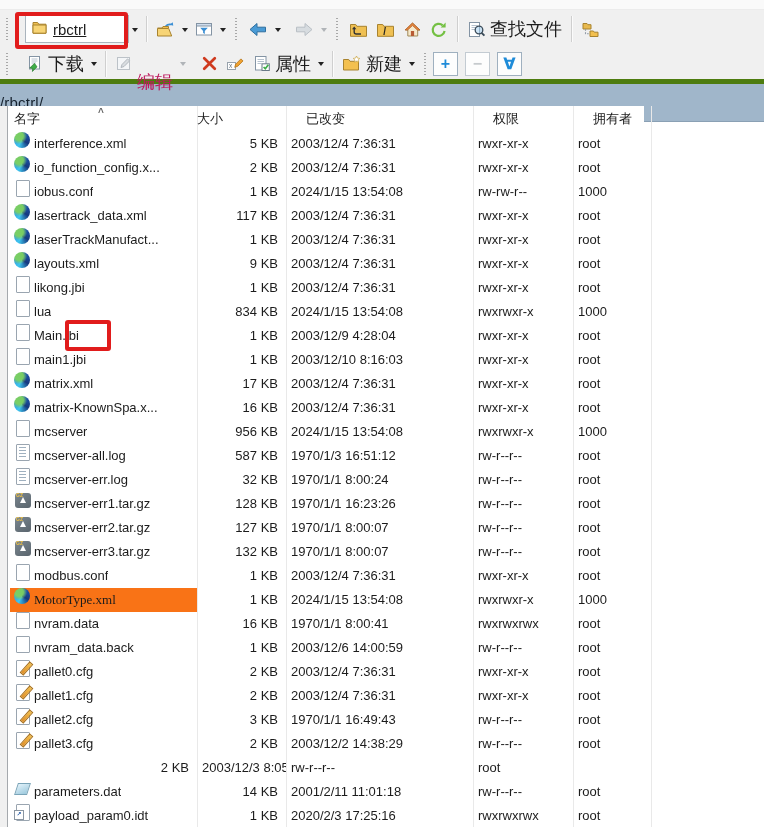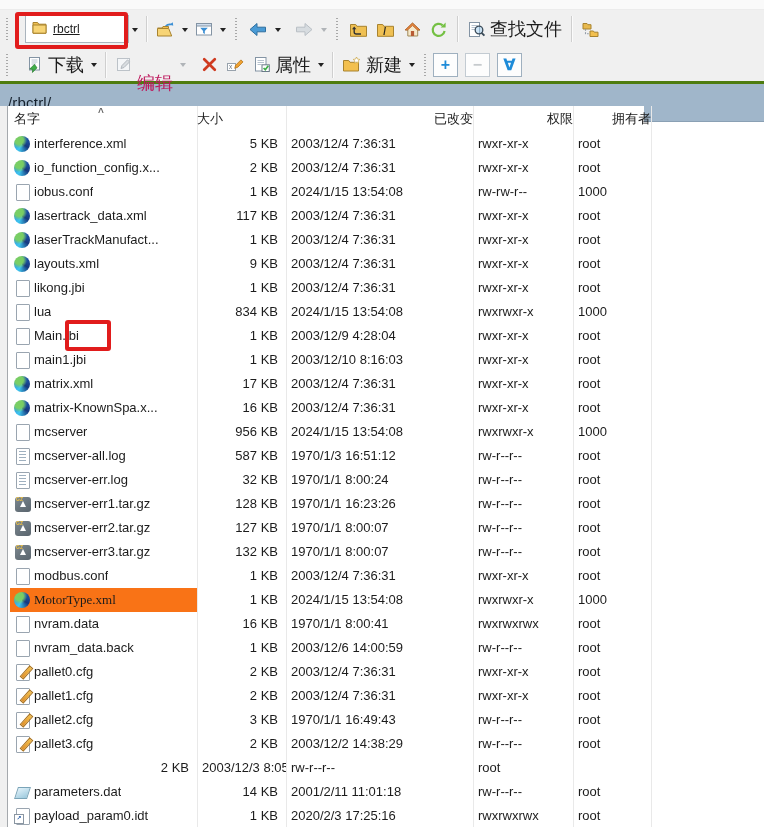--- a/index.html
+++ b/index.html
@@ -4,63 +4,63 @@
 <style>
   * { margin:0; padding:0; box-sizing:border-box; }
   html,body { width:764px; height:827px; overflow:hidden; background:#fff;
     font-family:"Liberation Sans","DejaVu Sans",sans-serif; color:#1c1c1c; }
   .screen { position:relative; width:764px; height:827px; background:#fff; }
 
   
   .topstrip { height:10px; background:#fafafa; border-bottom:1px solid #ececec; }
   .toolbar { display:flex; align-items:center; background:#f0f0f0; }
   .tb1 { height:38px; }
-  .tb2 { height:36px; border-bottom:3px solid #4d7c0f; }
+  .tb2 { height:36px; border-bottom:5px solid #4d7c0f; }
   .grip { width:4px; height:24px; margin:0 6px 0 5px;
     background-image:radial-gradient(circle,#a8a8a8 0.9px,transparent 1.1px);
     background-size:4px 3px; }
   .vsep { width:1px; height:26px; background:#cfcfcf; box-shadow:1px 0 0 #fbfbfb; margin:0 5px; }
   .tbtn { display:flex; align-items:center; gap:4px; padding:3px 4px; border-radius:2px; }
   .tbtn svg { display:block; }
   .tblabel { font-size:18px; color:#1c1c1c; white-space:nowrap; }
   .disabled .tblabel { color:#be185d;margin-top:36px; }
   .dd { width:12px; height:20px; display:flex; align-items:center; justify-content:center; }
   .dd::after { content:""; border:3.5px solid transparent; border-top:4px solid #222; margin-top:4px; }
   .dd.gray::after { border-top-color:#b0b4b8; }
   .combo { display:flex; align-items:center; gap:6px; width:104px; height:28px;
     background:#fff; border:1px solid #aab4bd; padding:0 6px; margin-left:14px; }
-  .combo-text { font-size:12px;text-decoration:underline; }
+  .combo-text { font-size:15px;text-decoration:underline; }
   .boxbtn { width:25px; height:24px; border:1px solid #9fb0bf; background:#fdfdfd;
     display:flex; align-items:center; justify-content:center; font-size:16px;
     font-weight:bold; color:#1e8bd8; margin-right:7px; }
   .boxbtn.gray { color:#c6cacd; border-color:#c3cbd2; }
 
   
   .pathbar { height:38px; background:#a0b6ca; border-bottom:1px solid #8aa0b4;
-    display:flex; align-items:center; padding-left:8px; }
+    display:flex; align-items:center; }
   .pathbar span { font-size:15px; color:#15212e; letter-spacing:0.2px; }
 
   
   .panel { position:absolute; left:0; top:106px; width:644px; height:721px; background:#fff; }
   .leftstrip { position:absolute; left:0; top:0; width:8px; height:100%;
     background:#f0f0f0; border-right:1px solid #a5a9ad; }
   .listwrap { position:absolute; left:10px; top:0; width:754px; height:100%; }
   .vline { position:absolute; top:0; bottom:0; width:1px; background:#e9e9e9; }
 
   .grid { display:grid; grid-template-columns:187px 89px 187px 100px 78px 1fr; }
   .hrow { height:26px; position:relative; }
   .hcell { font-size:13px; line-height:26px; color:#1c1c1c; white-space:nowrap; overflow:hidden; }
   .h-name { padding-left:4px; position:relative; }
   .h-size { text-align:left; padding-right:8px; }
-  .h-date,.h-rights,.h-owner { padding-left:0;text-align:right; }
+  .h-date,.h-rights,.h-owner { padding-left:20px; }
   .sortmark { position:absolute; left:88px; top:-6px; font-size:10px; color:#666; font-weight:bold; }
 
   .frow { height:24px; }
   .cell { font-size:13px; line-height:24px; white-space:nowrap; overflow:hidden; }
-  .c-name { display:flex; align-items:center; padding-left:4px; }
+  .c-name { display:flex; align-items:flex-start; padding-left:4px; }
   .c-name.sel { background:#f97316;font-family:Liberation Serif, serif; }
   .c-size { text-align:right; padding-right:8px; }
   .c-date,.c-rights,.c-owner { padding-left:5px; }
   .fname { overflow:hidden; text-overflow:ellipsis; }
 
   
   .fico { position:relative; width:16px; height:16px; flex:0 0 16px; margin-right:4px; }
   .icon-edge::before { content:""; position:absolute; inset:0; border-radius:50%;
     background:
       radial-gradient(circle at 32% 26%, rgba(125,210,95,.95) 0 26%, rgba(125,210,95,0) 50%),

